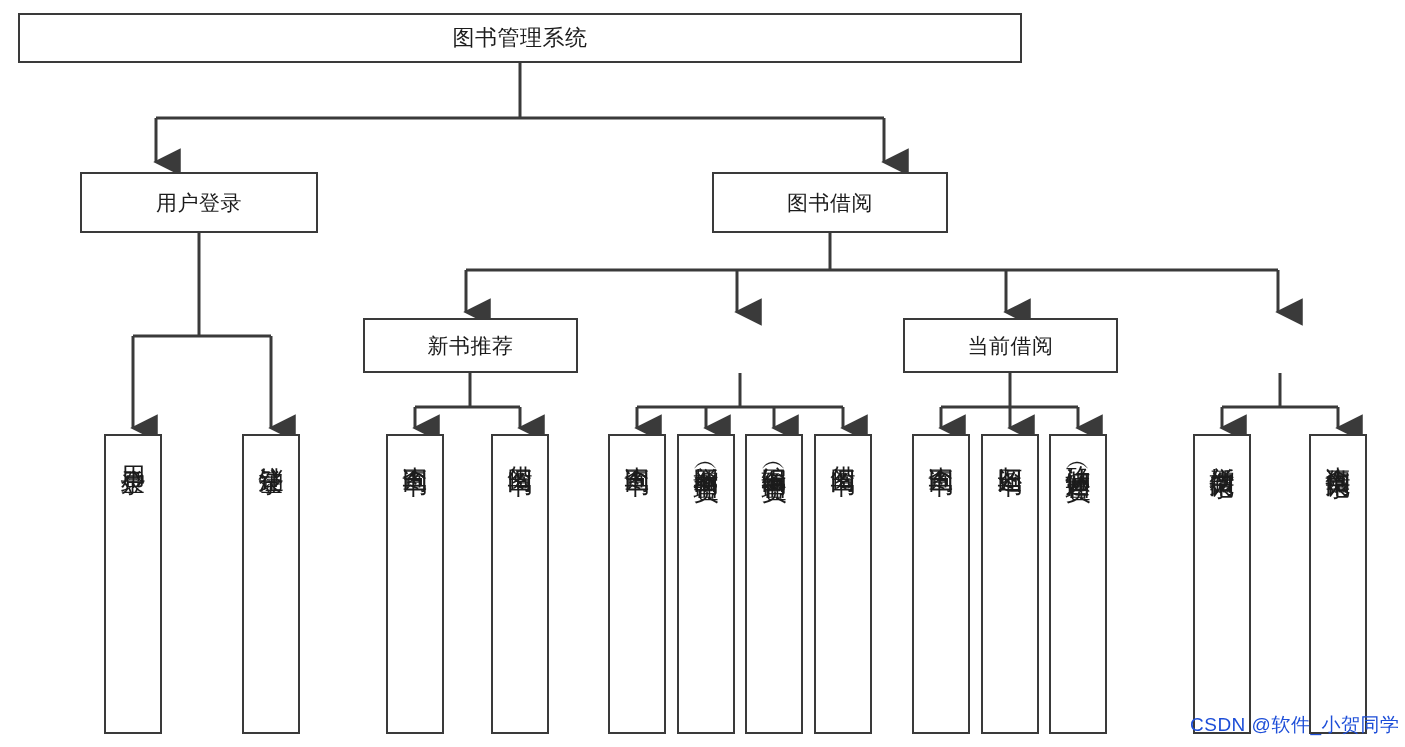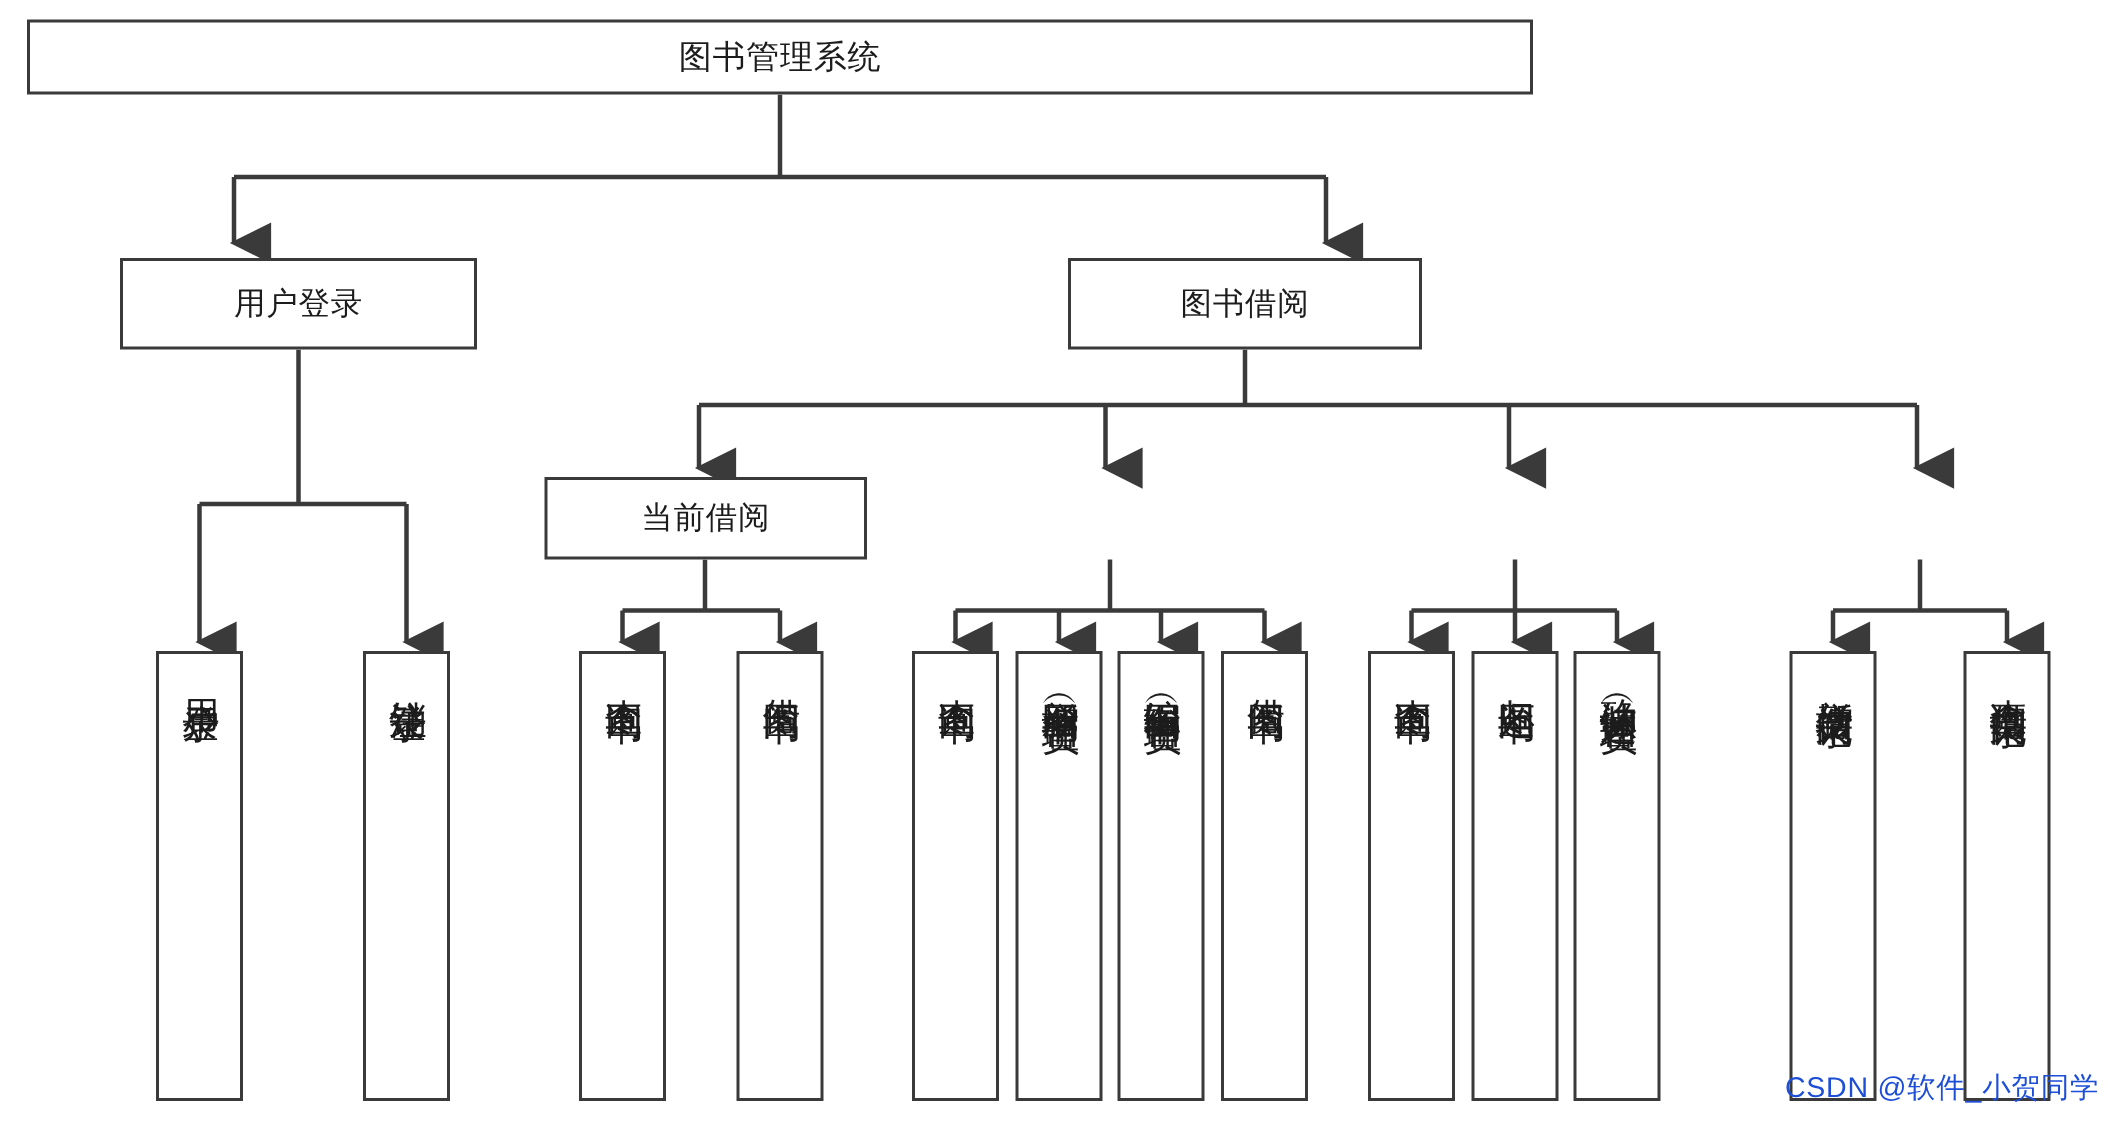--- a/index.html
+++ b/index.html
@@ -130,20 +130,23 @@
   </div>
 
   <div class="node h" style="left:80px; top:172px; width:238px; height:61px;">
     <span class="label">用户登录</span>
   </div>
   <div class="node h" style="left:712px; top:172px; width:236px; height:61px;">
     <span class="label">图书借阅</span>
   </div>
 
   <div class="node h" style="left:363px; top:318px; width:215px; height:55px;">
+    <span class="label">新书推荐</span>
+  </div>
+  <div class="node h" style="left:903px; top:318px; width:215px; height:55px;">
     <span class="label">当前借阅</span>
   </div>
 
   <div class="node v" style="left:104px; top:434px; width:58px; height:300px;">
     <span class="label">用户登录</span>
   </div>
   <div class="node v" style="left:242px; top:434px; width:58px; height:300px;">
     <span class="label">注销登录</span>
   </div>
 

